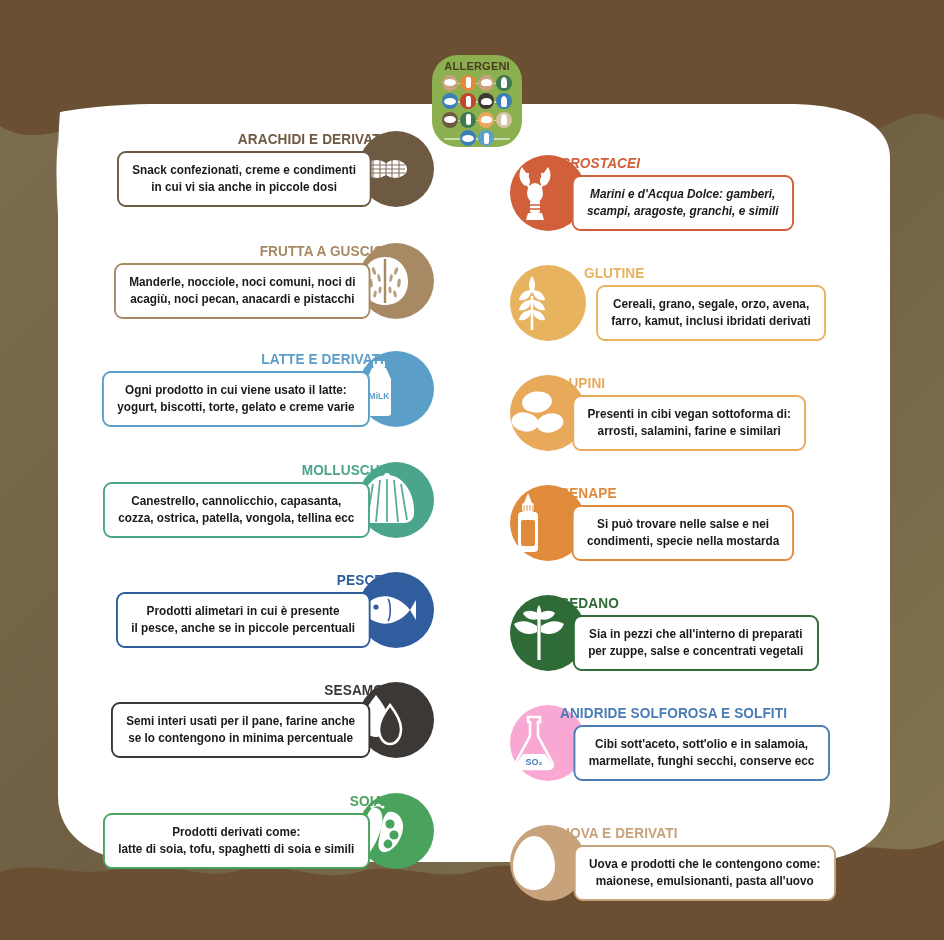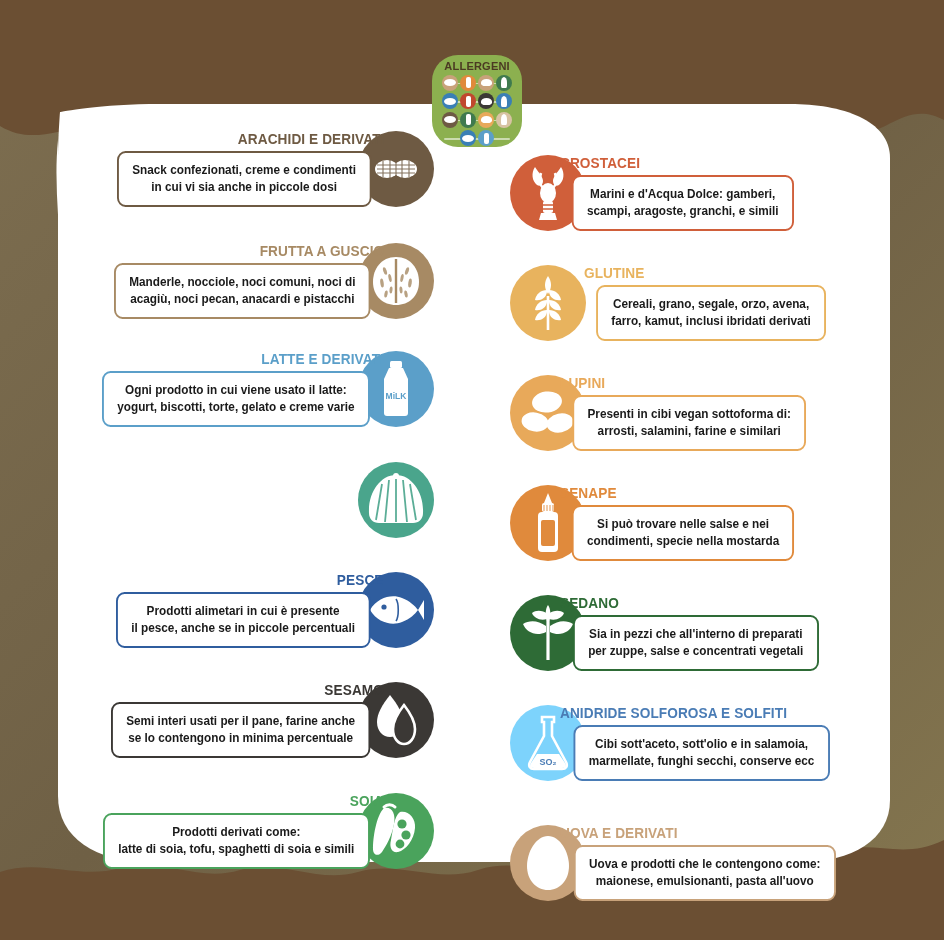--- a/index.html
+++ b/index.html
@@ -86,21 +86,21 @@
   }
   .item.left  { flex-direction: row; }
   .item.right { flex-direction: row-reverse; }
 
   .circle {
     width: 76px; height: 76px;
     border-radius: 50%;
     flex: 0 0 76px;
     display: flex;
     align-items: center;
-    justify-content: center;
+    justify-content: flex-start;
     position: relative;
     z-index: 4;
   }
   .circle svg { display: block; }
 
   .textwrap {
     position: relative;
     z-index: 5;
   }
   .item.left  .textwrap { margin-right: -26px; }
@@ -235,20 +235,27 @@
         <g stroke="#4aa58c" stroke-width="1.8" fill="none" opacity=".9">
           <path d="M29 6 L29 49"></path>
             <path d="M22 7 L18 49"></path>
             <path d="M15 11 L9 47"></path>
           <path d="M36 7 L40 49"></path>
             <path d="M43 11 L49 47"></path>
         </g>
         <circle cx="29" cy="3" r="3" fill="white"></circle>
         </svg>
       </div>
+      <div class="textwrap" style="margin-right: -26px; margin-left: 0px;">
+        <div class="heading" style="color: rgb(74, 165, 140); text-align: right; transform-origin: right center;">MOLLUSCHI</div>
+        <div class="bubble" style="border-color: rgb(74, 165, 140); transform-origin: left center;">
+          <span class="ln">Canestrello, cannolicchio, capasanta,</span>
+          <span class="ln">cozza, ostrica, patella, vongola, tellina ecc</span>
+        </div>
+      </div>
     </div>
     <div class="item left" style="top: 572px; left: auto; transform: translateX(0px); right: 510px; flex-direction: row-reverse;">
       <div class="circle" style="background: rgb(47, 93, 158);">
         <svg width="60" height="40" viewBox="0 0 60 40">
         <path d="M4 20 C12 7 26 4 36 8 C44 11 49 16 52 20 C49 24 44 29 36 32 C26 36 12 33 4 20 Z" fill="white"></path>
         <path d="M52 20 L58 10 L58 30 Z" fill="white"></path>
         <circle cx="18" cy="17" r="2.6" fill="#2f5d9e"></circle>
         <path d="M30 9 C33 13 33 27 30 31" stroke="#2f5d9e" stroke-width="1.6" fill="none"></path>
       </svg>
       </div>
@@ -289,21 +296,21 @@
       </svg>
       </div>
       <div class="textwrap" style="margin-right: -26px; margin-left: 0px;">
         <div class="heading" style="color: rgb(59, 56, 53); text-align: right; transform-origin: right center;">SESAMO</div>
         <div class="bubble" style="border-color: rgb(59, 56, 53); transform-origin: left center;">
           <span class="ln">Semi interi usati per il pane, farine anche</span>
           <span class="ln">se lo contengono in minima percentuale</span>
         </div>
       </div>
     </div>
-    <div class="item right" style="top: 155px; left: 510px; flex-direction: row;">
+    <div class="item right" style="top: 155px; left: 510px; flex-direction: row; font-style: italic;">
       <div class="circle" style="background: rgb(208, 95, 58);">
         <svg width="50" height="60" viewBox="0 0 50 60">
         <path d="M12 4 C8 10 9 18 14 22 C17 24 20 22 20 18 C20 14 16 10 12 4 Z" fill="white"></path>
         <path d="M38 4 C42 10 41 18 36 22 C33 24 30 22 30 18 C30 14 34 10 38 4 Z" fill="white"></path>
         <path d="M18 10 C16 16 17 22 20 25" stroke="white" stroke-width="2.6" fill="none"></path>
         <path d="M32 10 C34 16 33 22 30 25" stroke="white" stroke-width="2.6" fill="none"></path>
         <ellipse cx="25" cy="30" rx="8" ry="10" fill="white"></ellipse>
         <rect x="20" y="38" width="10" height="12" rx="2" fill="white"></rect>
         <path d="M18 50 H32 L34 57 H16 Z" fill="white"></path>
         <g stroke="#d05f3a" stroke-width="1.4">
@@ -391,21 +398,21 @@
       </div>
       <div class="textwrap" style="margin-left: -26px; margin-right: 0px;">
         <div class="heading" style="color: rgb(224, 138, 60); text-align: left; transform-origin: left center;">SENAPE</div>
         <div class="bubble" style="border-color: rgb(224, 138, 60); transform-origin: right center;">
           <span class="ln">Si può trovare nelle salse e nei</span>
           <span class="ln">condimenti, specie nella mostarda</span>
         </div>
       </div>
     </div>
     <div class="item right" style="top: 705px; left: 510px; flex-direction: row;">
-      <div class="circle" style="background: #7dd3fc;">
+      <div class="circle" style="background: #f9a8d4;">
         <svg width="48" height="58" viewBox="0 0 48 58">
         <path d="M18 3 H30 V8 H28 V22 L42 48 C44 52 42 55 38 55 H10 C6 55 4 52 6 48 L20 22 V8 H18 Z" fill="none" stroke="white" stroke-width="2.6"></path>
         <path d="M13 40 L35 40 L41 49 C43 52 41 54 38 54 H10 C7 54 5 52 7 49 Z" fill="white"></path>
         <text x="24" y="51" font-family="Liberation Sans, sans-serif" font-size="9" font-weight="bold" fill="#4a7cb5" text-anchor="middle">SO₂</text>
       </svg>
       </div>
       <div class="textwrap" style="margin-left: -26px; margin-right: 0px;">
         <div class="heading" style="color: rgb(74, 124, 181); text-align: left; transform-origin: left center;">ANIDRIDE SOLFOROSA E SOLFITI</div>
         <div class="bubble" style="border-color: rgb(74, 124, 181); transform-origin: right center;">
           <span class="ln">Cibi sott'aceto, sott'olio e in salamoia,</span>

